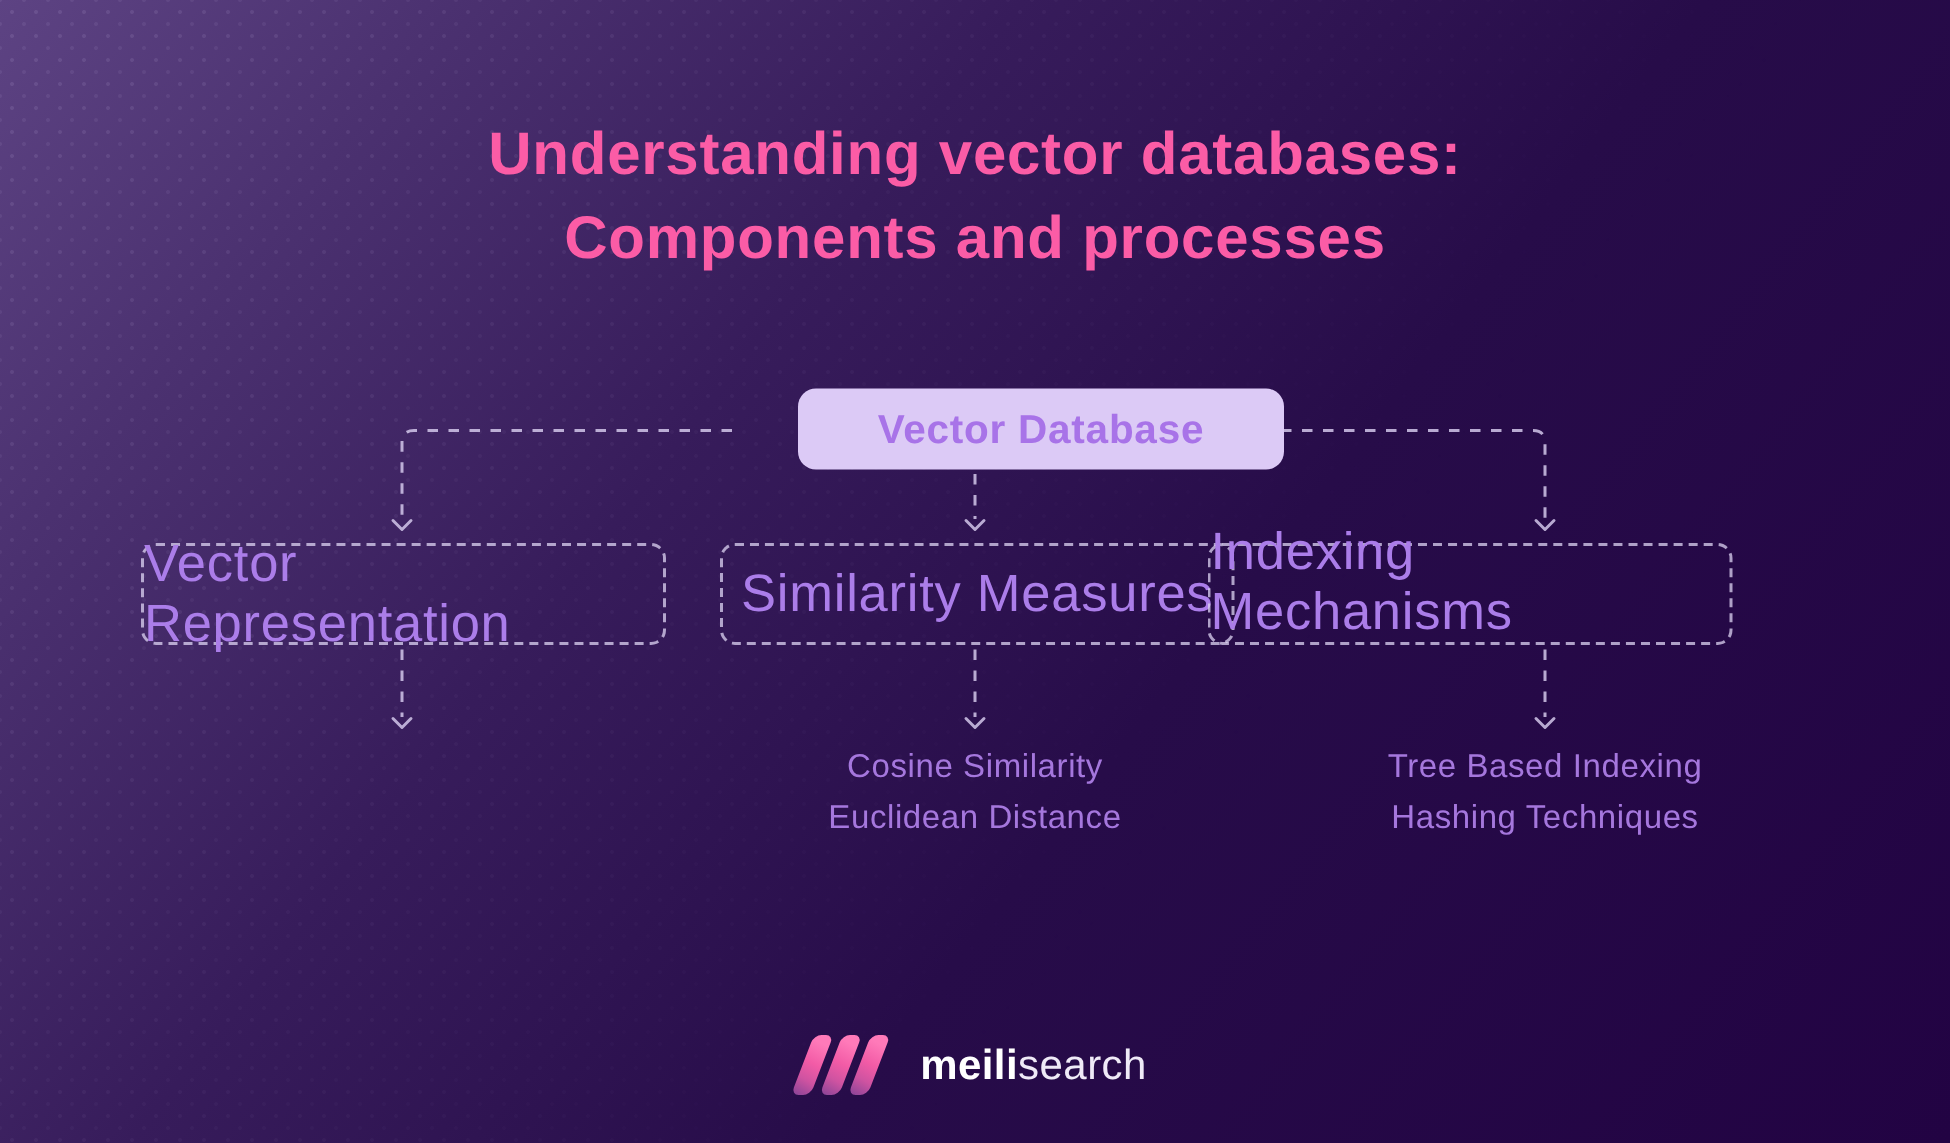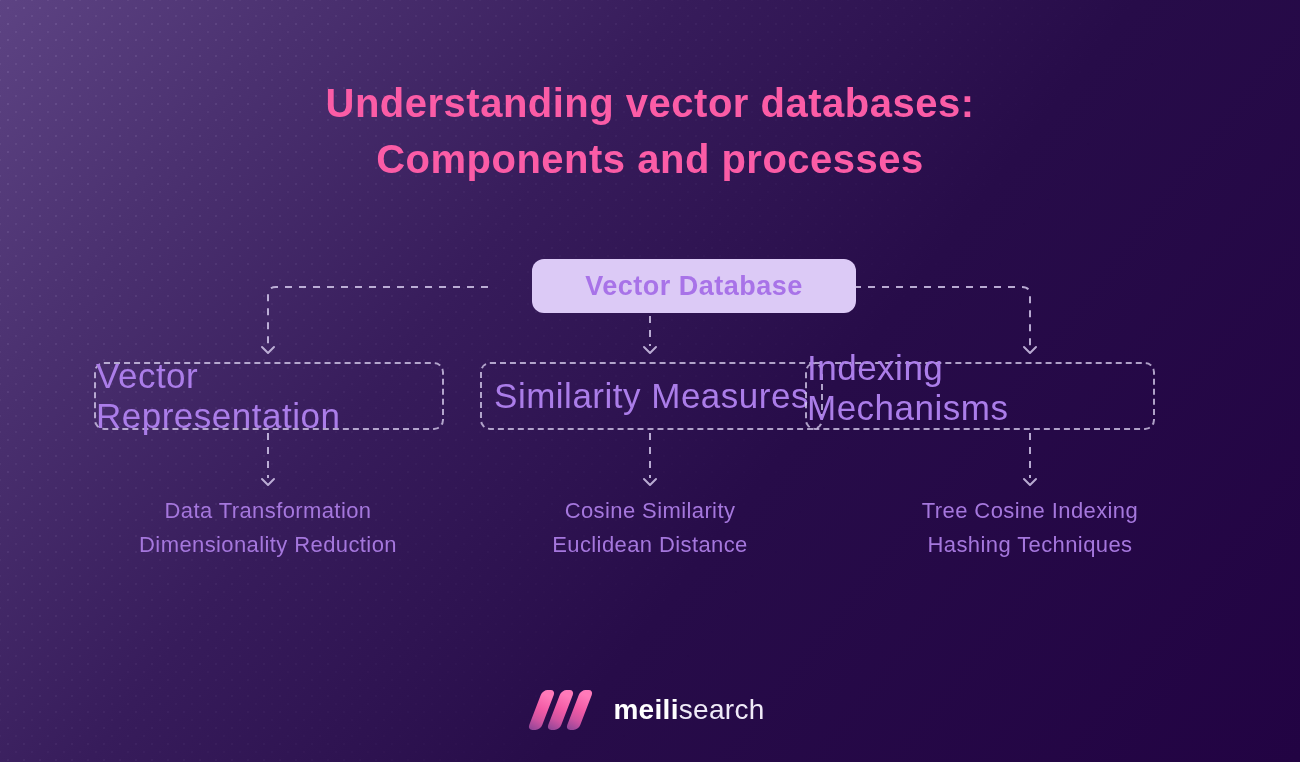--- a/index.html
+++ b/index.html
@@ -137,30 +137,26 @@
   <div class="branch-node branch-left">
     <span>Vector Representation</span>
   </div>
   <div class="branch-node branch-mid">
     <span>Similarity Measures</span>
   </div>
   <div class="branch-node branch-right">
     <span>Indexing Mechanisms</span>
   </div>
 
-  <div class="leaf-group leaf-left">
-    <div>Data Transformation</div>
-    <div>Dimensionality Reduction</div>
-  </div>
   <div class="leaf-group leaf-mid">
     <div>Cosine Similarity</div>
     <div>Euclidean Distance</div>
   </div>
   <div class="leaf-group leaf-right">
-    <div>Tree Cosine Indexing</div>
+    <div>Tree Based Indexing</div>
     <div>Hashing Techniques</div>
   </div>
 
   <div class="footer">
     <div class="logo-mark">
       <span class="stripe"></span>
       <span class="stripe"></span>
       <span class="stripe"></span>
     </div>
     <div class="logo-text">

